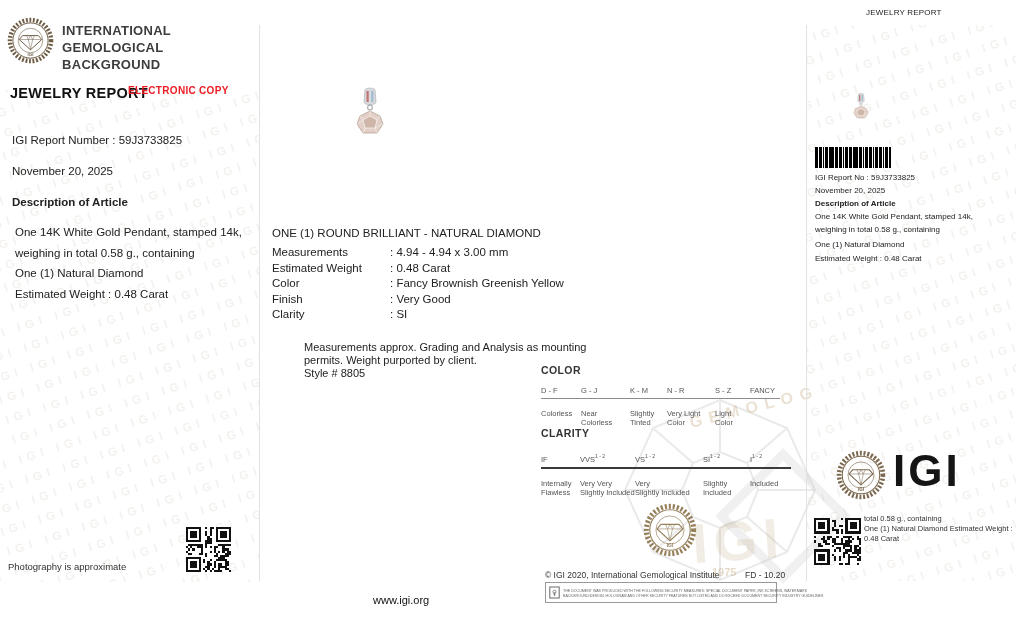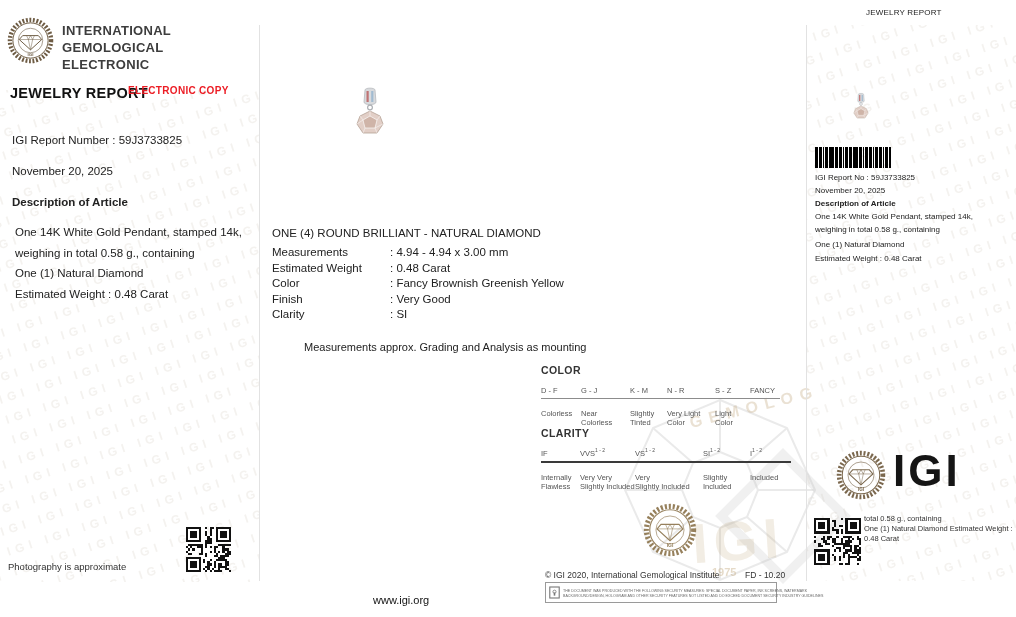--- a/index.html
+++ b/index.html
@@ -117,21 +117,21 @@
 
   <div class="vline" style="left:259px"></div>
   <div class="vline" style="left:806px"></div>
 
   <svg class="abs seal" style="left:7px;top:17px;color:#6e5c44" width="47" height="47" viewBox="-24 -24 48 48">
       <use href="#seal-def"></use>
     </svg>
   <div class="abs" style="left:62px;top:22px">
     <div class="org-name">INTERNATIONAL</div>
     <div class="org-name">GEMOLOGICAL</div>
-    <div class="org-name">ELECTRONIC</div>
+    <div class="org-name">BACKGROUND</div>
   </div>
   <div class="abs rpt-heading" style="left:10px;top:85px">JEWELRY REPORT</div>
   <div class="abs ecopy" style="left:128px;top:85px">ELECTRONIC COPY</div>
   <div class="abs rp-top" style="left:866px;top:8px">JEWELRY REPORT</div>
 
   <div class="abs info" style="left:12px;top:134px">IGI Report Number : 59J3733825</div>
   <div class="abs info" style="left:12px;top:165px">November 20, 2025</div>
   <div class="abs info b" style="left:12px;top:196px">Description of Article</div>
   <div class="abs" style="left:15px;top:222px">
     <div class="desc-line">One 14K White Gold Pendant, stamped 14k,</div>
@@ -263,41 +263,43 @@
         <rect x="0" y="14" width="7" height="7"></rect>
         <rect fill="#fff" x="1" y="15" width="5" height="5"></rect>
         <rect x="2" y="16" width="3" height="3"></rect>
       </svg></div>
   <div class="abs photo-note" style="left:8px;top:561px">Photography is approximate</div>
 
   <svg class="abs" style="left:350px;top:86px" width="40" height="52" viewBox="0 0 40 50">
       <use href="#pendant-def"></use>
     </svg>
 
-  <div class="abs dia-title" style="left:272px;top:227px">ONE (4) ROUND BRILLIANT - NATURAL DIAMOND</div>
+  <div class="abs dia-title" style="left:272px;top:227px">ONE (1) ROUND BRILLIANT - NATURAL DIAMOND</div>
   <div class="abs" style="left:272px;top:246px">
     <div class="attr-row">
       <span class="attr-label">Measurements</span><span class="attr-value">4.94 - 4.94 x 3.00 mm</span>
     </div>
     <div class="attr-row">
       <span class="attr-label">Estimated Weight</span><span class="attr-value">0.48 Carat</span>
     </div>
     <div class="attr-row">
       <span class="attr-label">Color</span><span class="attr-value">Fancy Brownish Greenish Yellow</span>
     </div>
     <div class="attr-row">
       <span class="attr-label">Finish</span><span class="attr-value">Very Good</span>
     </div>
     <div class="attr-row">
       <span class="attr-label">Clarity</span><span class="attr-value">SI</span>
     </div>
   </div>
 
   <div class="abs" style="left:272px;top:341px">
     <div class="note-line">Measurements approx. Grading and Analysis as mounting</div>
+    <div class="note-line">permits. Weight purported by client.</div>
+    <div class="note-line">Style # 8805</div>
   </div>
 
   <div class="abs" style="left:541px;top:364px;width:239px">
     <div class="scale-title">COLOR</div>
     <div class="scale-grid color-grid" style="">
       <span>D - F</span>
       <span>G - J</span>
       <span>K - M</span>
       <span>N - R</span>
       <span>S - Z</span>
@@ -313,21 +315,21 @@
       <span class="grade-label">Very Light
 Color</span>
       <span class="grade-label">Light
 Color</span>
       <span class="grade-label"></span>
     </div>
   </div>
 
   <div class="abs" style="left:541px;top:427px;width:250px">
     <div class="scale-title">CLARITY</div>
-    <div class="scale-grid clarity-grid" style="margin-top:8px">
+    <div class="scale-grid clarity-grid" style="margin-top:14px">
       <span><span>IF</span><sup class="gsup"></sup></span>
       <span><span>VVS</span><sup class="gsup">1 - 2</sup></span>
       <span><span>VS</span><sup class="gsup">1 - 2</sup></span>
       <span><span>SI</span><sup class="gsup">1 - 2</sup></span>
       <span><span>I</span><sup class="gsup">1 - 2</sup></span>
     </div>
     <div class="scale-rule thick"></div>
     <div class="scale-grid clarity-grid">
       <span class="grade-label">Internally
 Flawless</span>

